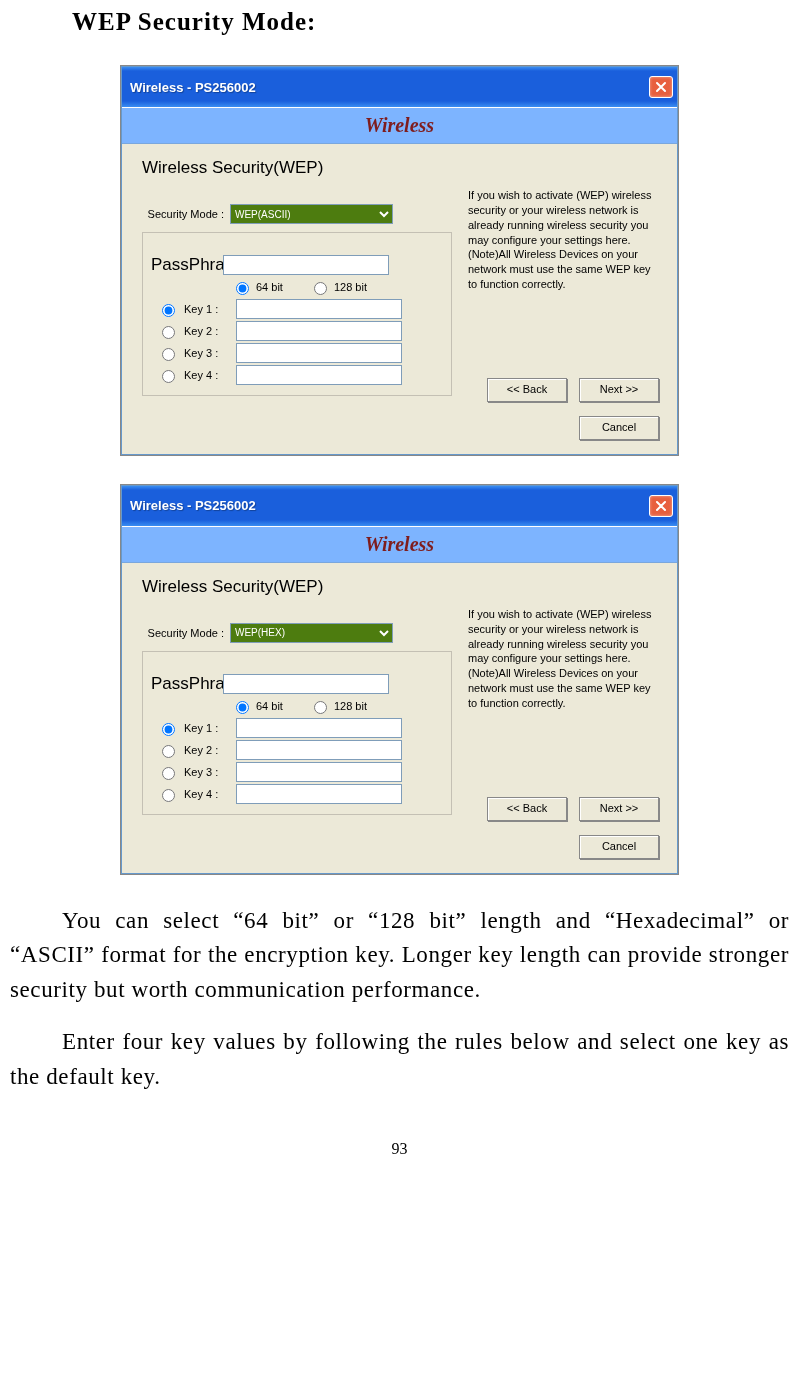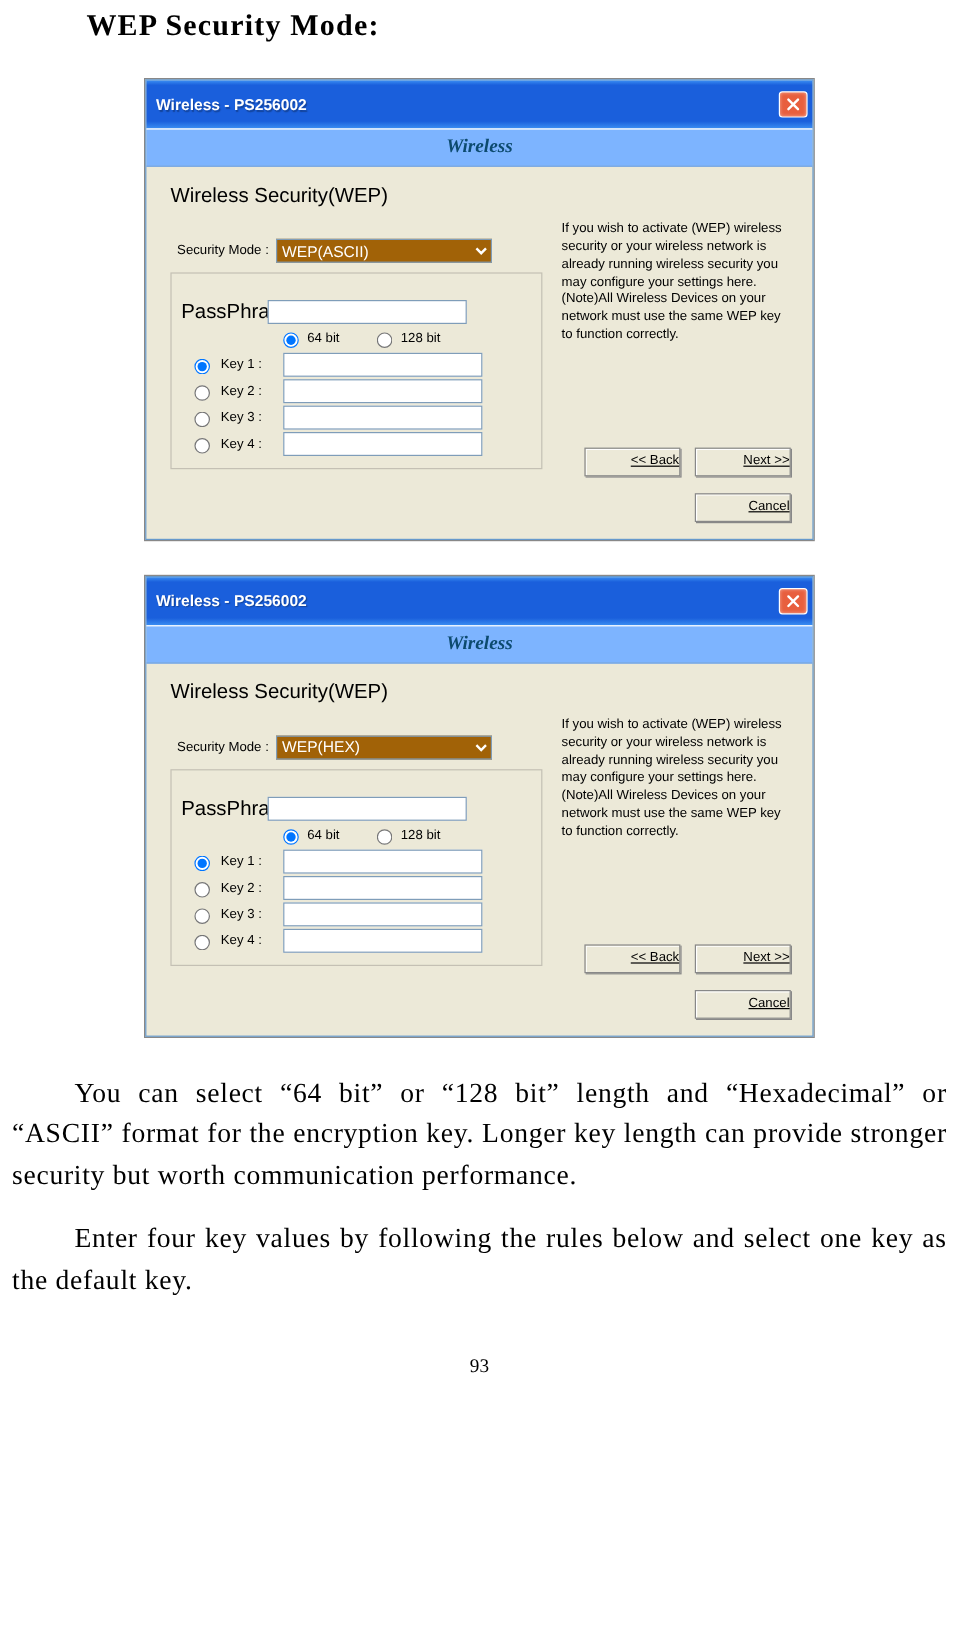--- a/index.html
+++ b/index.html
@@ -59,22 +59,22 @@
     background: #7db4ff;
     border-top: 1px solid #fff;
     border-bottom: 1px solid #7aa7dd;
     text-align: center;
     padding: 6px 0;
   }
   .banner-text {
     font-family: "Times New Roman", serif;
     font-style: italic;
     font-weight: bold;
-    font-size: 16px;
-    color: #0c4a6e;
+    font-size: 20px;
+    color: #7f1d1d;
   }
   .body-area {
     padding: 14px 18px 14px 20px;
   }
   .section-title {
     font-family: Arial, sans-serif;
     font-size: 17px;
     margin-bottom: 10px;
   }
   .two-col {
@@ -98,24 +98,24 @@
     text-align: left;
     font-size: 17px;
   }
   .lbl-right {
     text-align: right;
     padding-right: 6px;
     width: 82px;
     font-size: 11px;
   }
   select.sec-mode {
-    width: 180px;
+    width: 163px;
     height: 20px;
-    font-size: 13px;
-    background: #a16207;
+    font-size: 10px;
+    background: #4d7c0f;
     color: #fff;
     border: 1px solid #7f9db9;
   }
   .fieldset {
     border: 1px solid #c4c0b4;
     padding: 0;
     margin-top: 8px;
   }
   .fs-inner {
     padding: 6px 8px 8px 8px;
@@ -149,24 +149,23 @@
     justify-content: flex-end;
     margin-top: 86px;
   }
   .wbtn {
     width: 78px;
     height: 22px;
     font-size: 11px;
     background: #ece9d8;
     border: 1px solid #888;
     box-shadow: inset 1px 1px 0 #fff, 1px 1px 0 #888;
-    text-align: right;
+    text-align: center;
     line-height: 20px;
     cursor: pointer;
-    text-decoration: underline;
   }
   .footer-btn {
     display: flex;
     justify-content: flex-end;
     padding: 0 18px 14px 16px;
   }
   .body-text {
     font-size: 23px;
     letter-spacing: 0.6px;
     line-height: 1.5;

